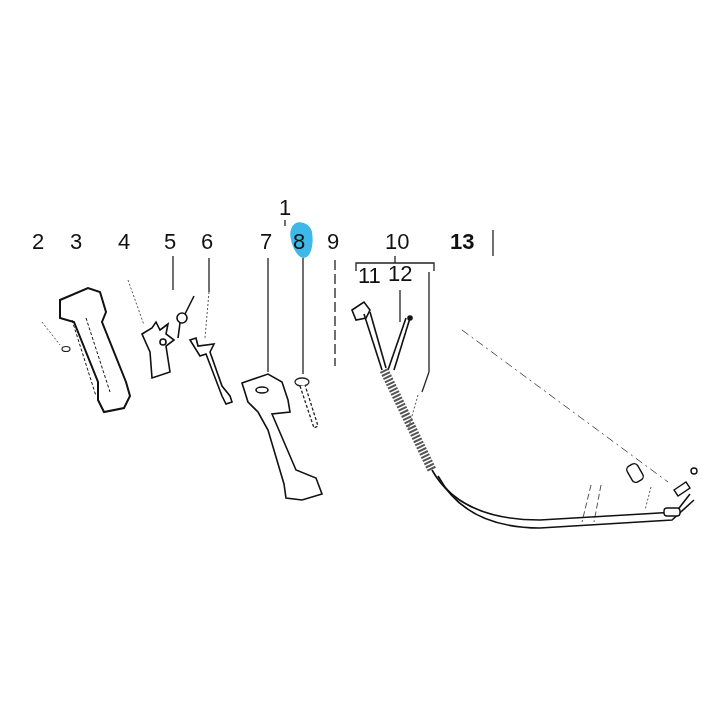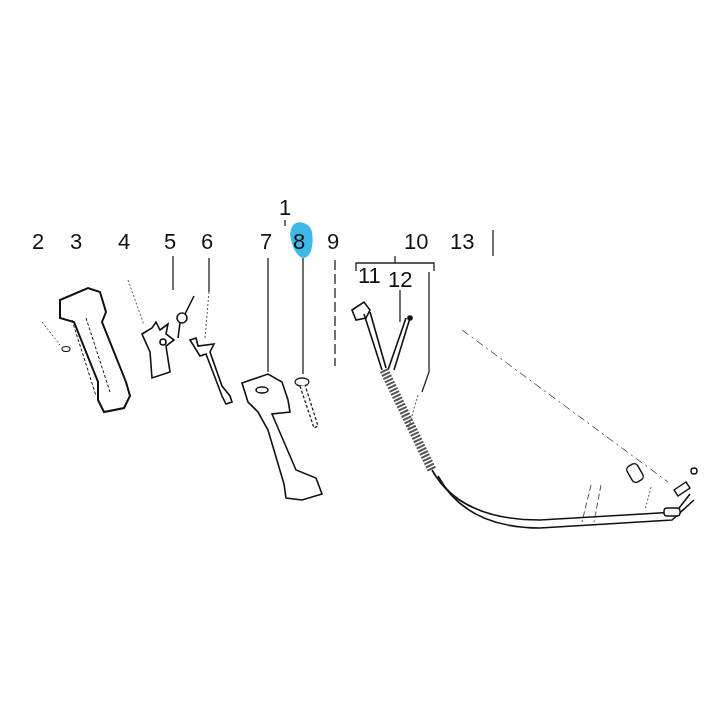--- a/index.html
+++ b/index.html
@@ -18,24 +18,24 @@
 
   <span class="lbl" style="left:279px;top:197px;">1</span>
   <span class="lbl" style="left:32px;top:231px;">2</span>
   <span class="lbl" style="left:70px;top:231px;">3</span>
   <span class="lbl" style="left:118px;top:231px;">4</span>
   <span class="lbl" style="left:164px;top:231px;">5</span>
   <span class="lbl" style="left:201px;top:231px;">6</span>
   <span class="lbl" style="left:260px;top:231px;">7</span>
   <span class="lbl" style="left:293px;top:231px;">8</span>
   <span class="lbl" style="left:327px;top:231px;">9</span>
-  <span class="lbl" style="left:404px;top:231px;">10</span>
+  <span class="lbl" style="left:385px;top:231px;">10</span>
   <span class="lbl" style="left:358px;top:265px;text-align:center;">11</span>
-  <span class="lbl" style="left:388px;top:269px;">12</span>
-  <span class="lbl" style="left:450px;top:231px;">13</span>
+  <span class="lbl" style="left:388px;top:263px;">12</span>
+  <span class="lbl" style="left:450px;top:231px;font-weight:bold;">13</span>
 
   <svg width="720" height="720" viewBox="0 0 720 720">
     <g stroke="#222" stroke-width="1.3" fill="none">
 
       <line x1="285" y1="220" x2="285" y2="226"></line>
       <line x1="173" y1="256" x2="173" y2="290"></line>
       <line x1="209" y1="258" x2="209" y2="292"></line>
       <line x1="268" y1="258" x2="268" y2="372"></line>
       <line x1="303" y1="258" x2="303" y2="374"></line>
       <line x1="335" y1="260" x2="335" y2="366" stroke-dasharray="10,4"></line>

